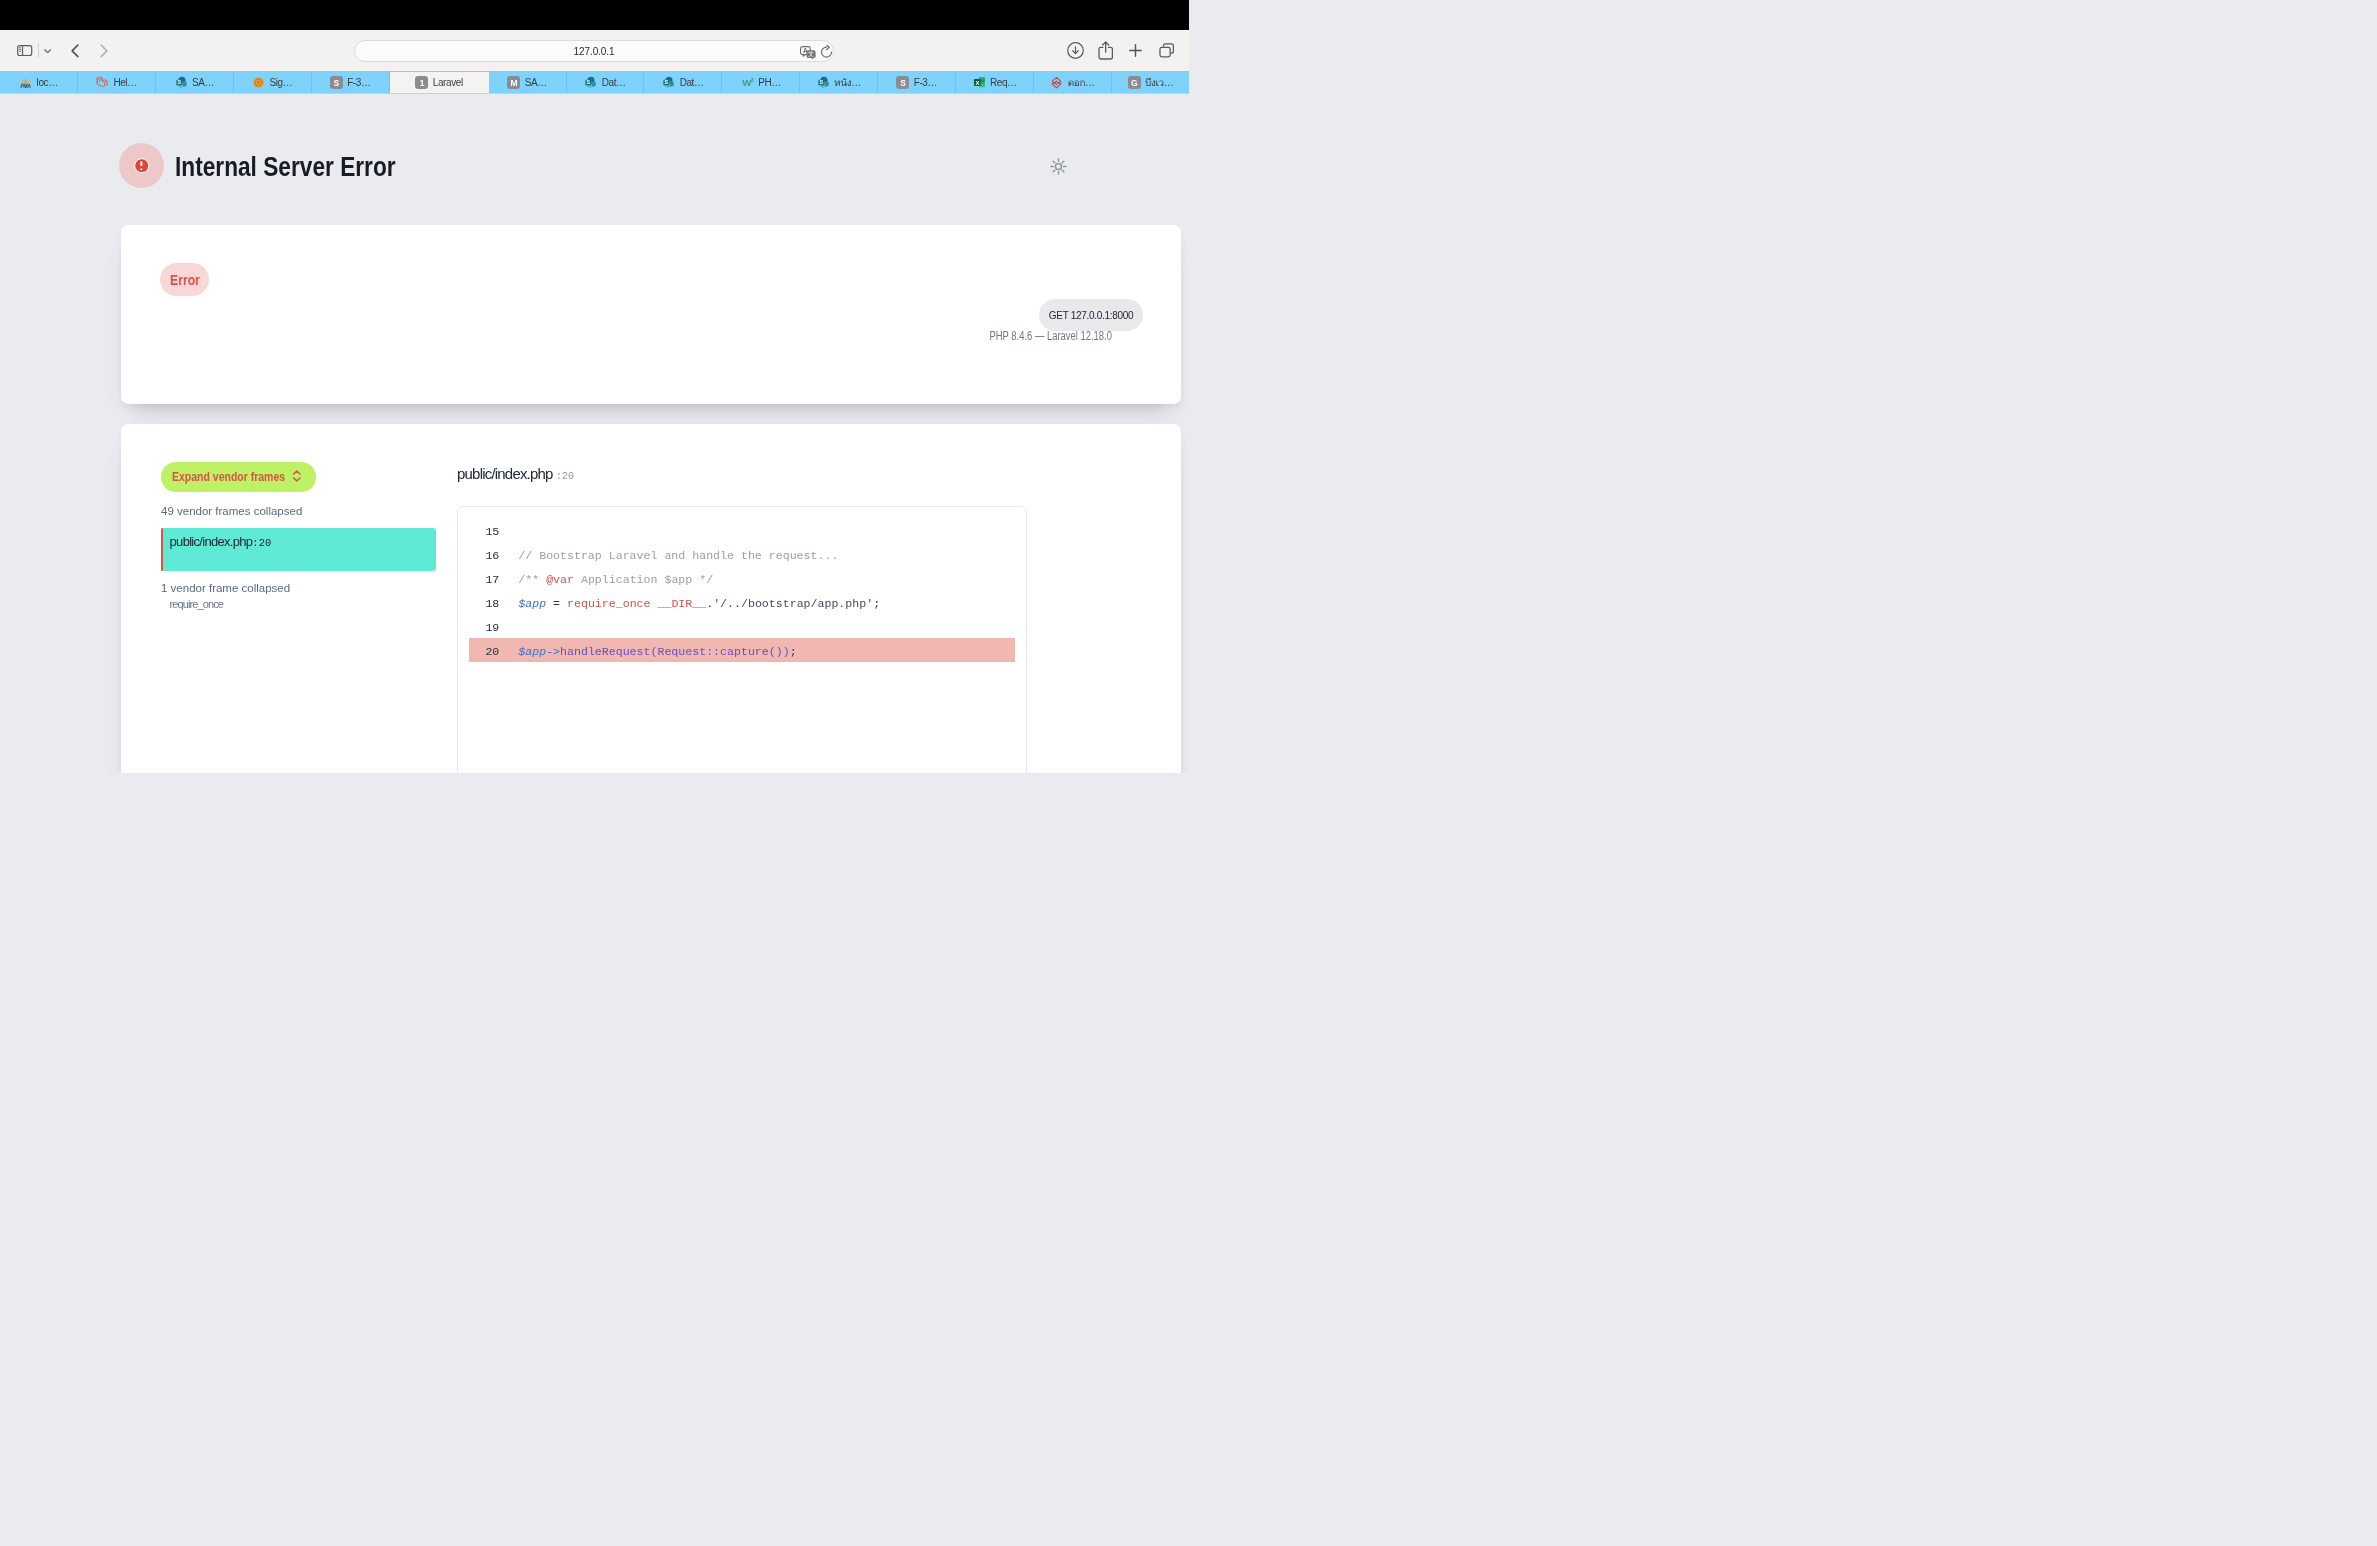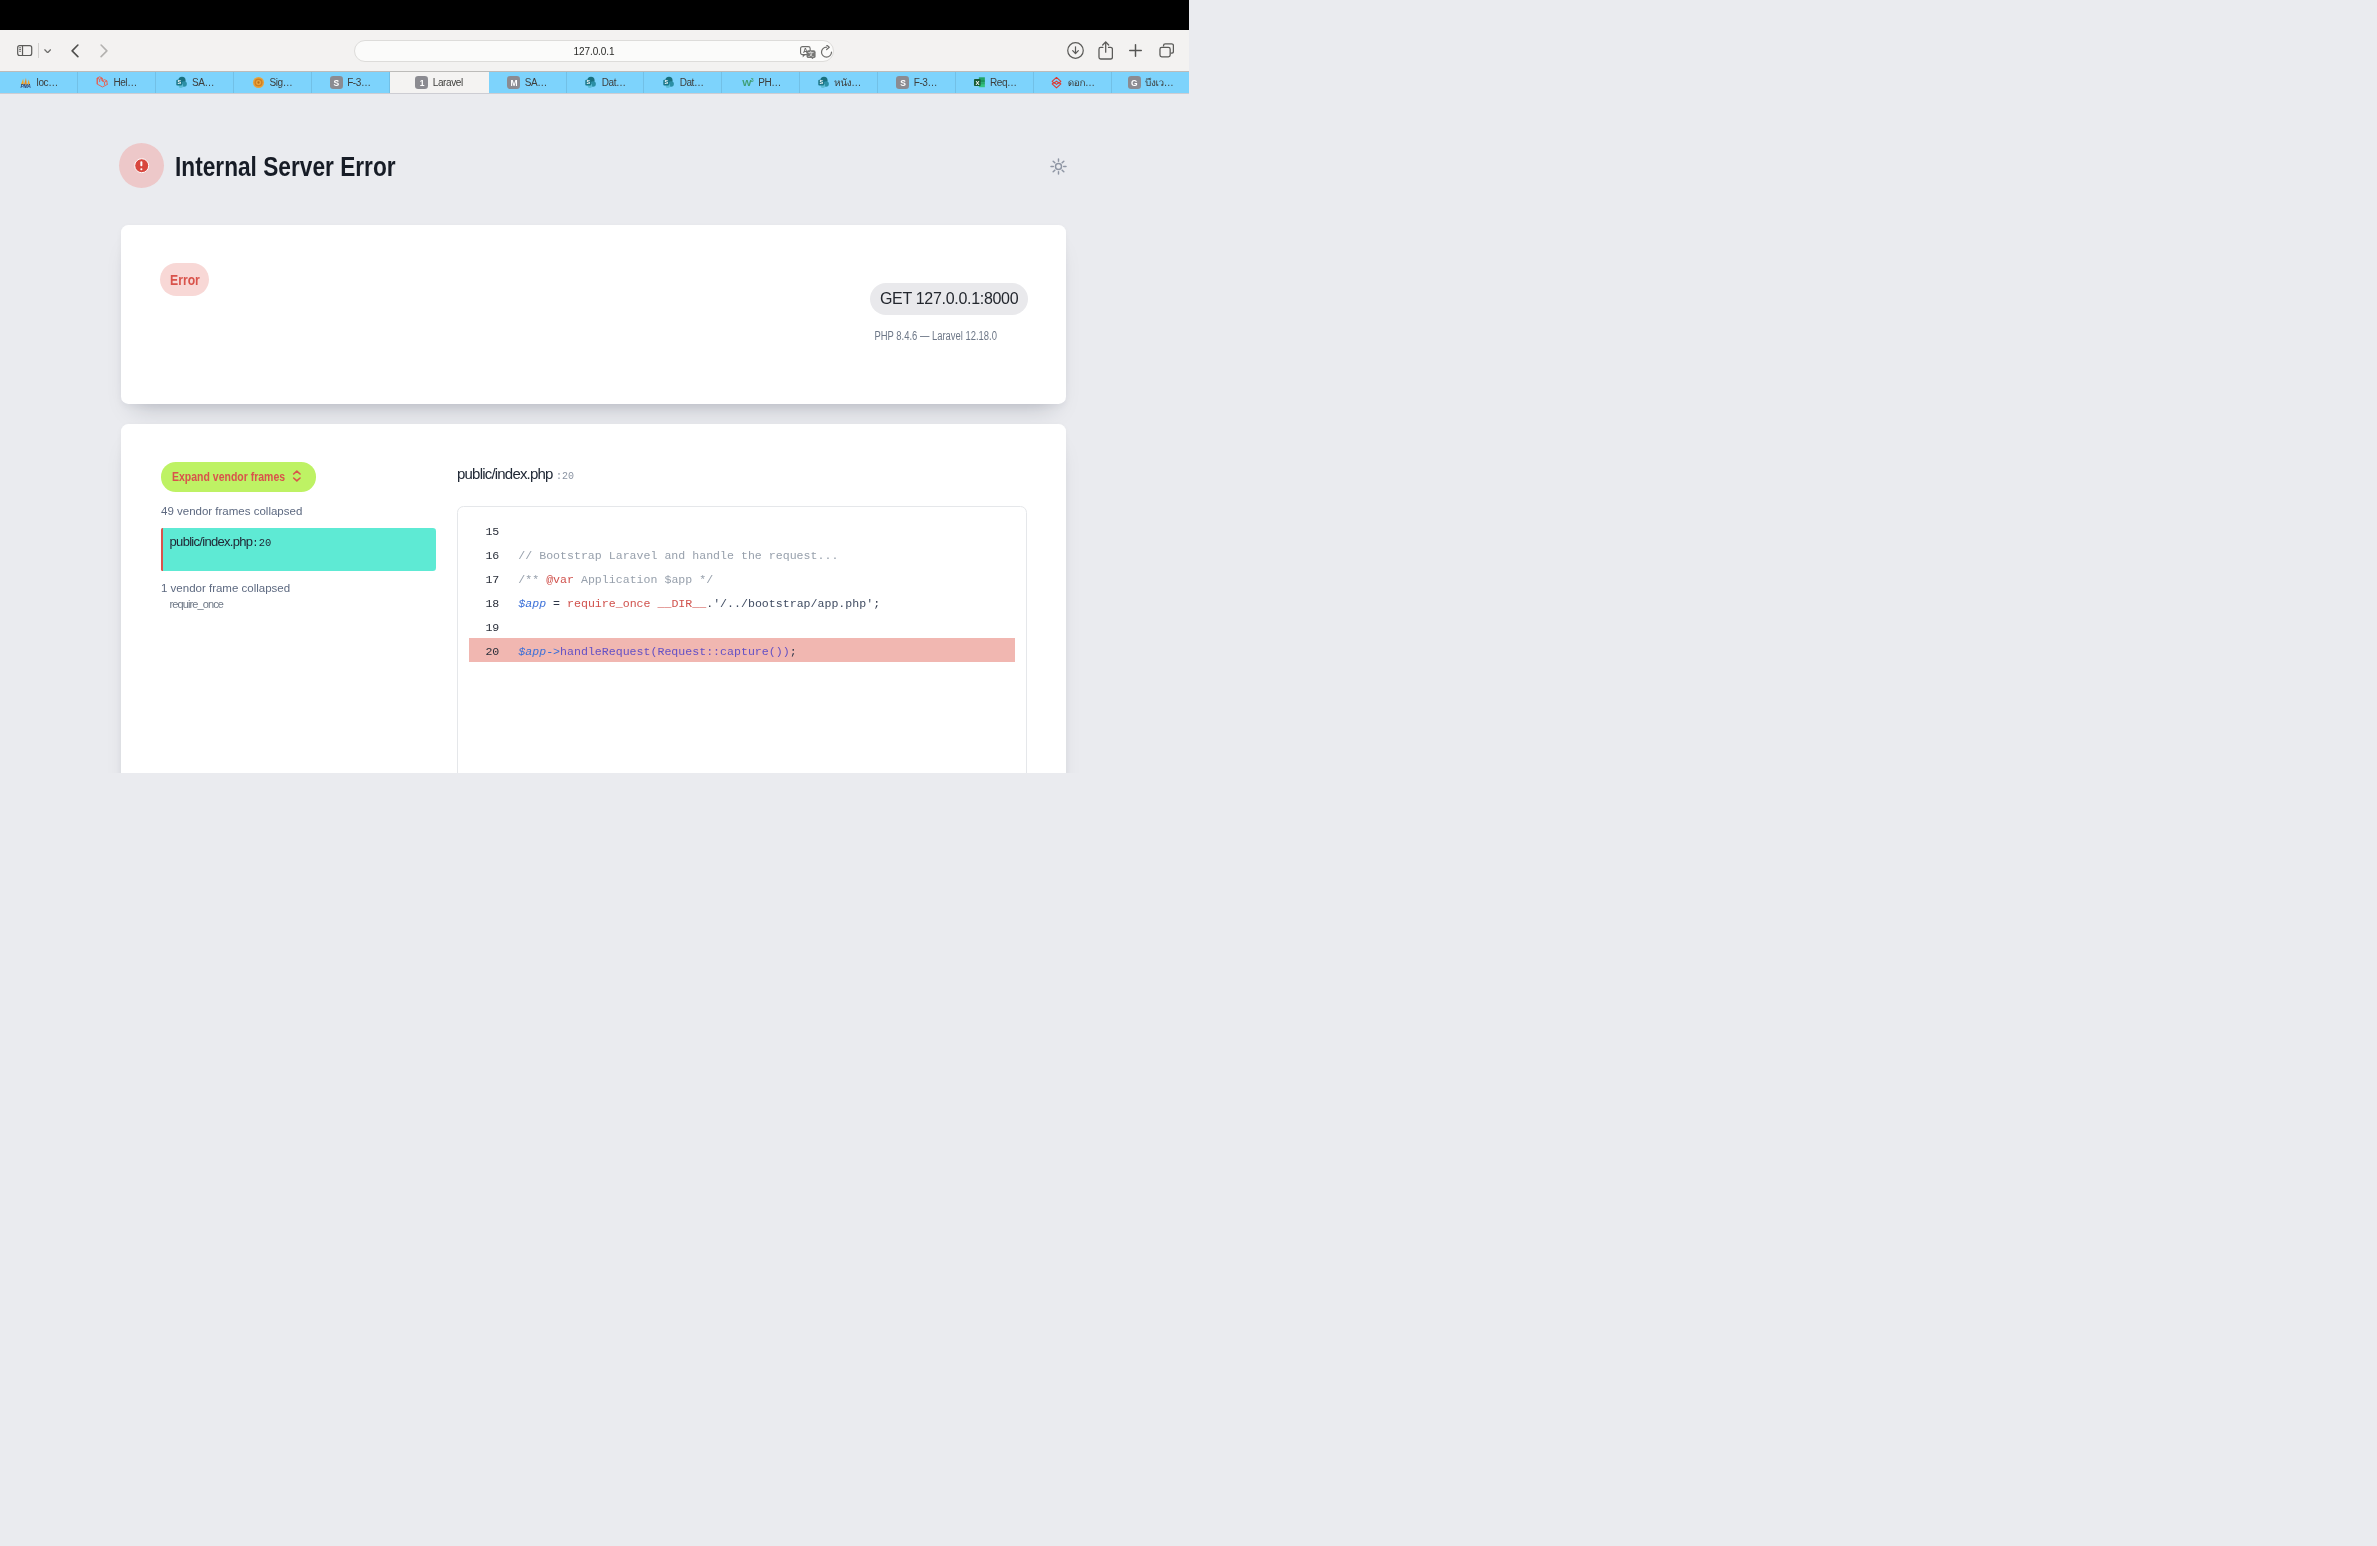--- a/index.html
+++ b/index.html
@@ -20,31 +20,31 @@
 
 
 .hico { position:absolute; left:119px; top:48px; width:45px; height:45px; border-radius:50%; background:#edc8c9; }
 .hico .inner { position:absolute; left:50%; top:50%; transform:translate(-50%,-50%); width:15.6px; height:15.6px; border-radius:50%; background:#d8473e; border:1.6px solid #fff; }
 .hico .inner:before { content:""; position:absolute; left:50%; top:2.7px; transform:translateX(-50%); width:1.7px; height:4.9px; border-radius:0.9px; background:#fff; }
 .hico .inner:after { content:""; position:absolute; left:50%; bottom:2.4px; transform:translateX(-50%); width:1.7px; height:1.7px; border-radius:50%; background:#fff; }
 .htitle { position:absolute; left:175px; top:55px; font-size:28px; font-weight:700; color:#171c26; line-height:34px; transform:scaleX(0.81); transform-origin:left; white-space:nowrap; }
 .sun { position:absolute; left:1050px; top:63px; }
 
 
-.card { position:absolute; left:121px; width:945px; background:#fff; border-radius:7.3px; box-shadow:0 14.6px 22.6px -13px rgba(25,30,50,0.25), 0 2.4px 6.5px rgba(25,30,50,0.04); }
+.card { position:absolute; left:121px; width:1060px; background:#fff; border-radius:7.3px; box-shadow:0 14.6px 22.6px -13px rgba(25,30,50,0.25), 0 2.4px 6.5px rgba(25,30,50,0.04); }
 .card1 { top:130px; height:179px; }
 .card2 { top:329px; height:453px; }
 
 .errbadge { position:absolute; left:39px; top:38px; width:49px; height:33px; border-radius:16.5px; background:#f8d8d6; color:#d9534b; font-size:14.6px; font-weight:700; }
 .errbadge span { position:absolute; left:9.5px; top:9px; transform:scaleX(0.836); transform-origin:left; }
 .emsg { position:absolute; left:41px; top:89px; font-size:23px; font-weight:700; color:#1b2230; line-height:26px; }
 .emsg div { transform-origin:left; white-space:nowrap; }
 .emsg .e1 { transform:scaleX(0.807); }
 .emsg .e2 { transform:scaleX(0.857); }
-.getchip { position:absolute; right:38px; top:58px; height:32px; padding:0 9.7px; border-radius:16px; background:#e9e9ec; color:#23272e; font-size:16px; font-weight:500; letter-spacing:-0.3px; display:flex; align-items:center; }
+.getchip { position:absolute; right:38px; top:74px; height:32px; padding:0 9.7px; border-radius:16px; background:#e9e9ec; color:#23272e; font-size:10px; font-weight:500; letter-spacing:-0.3px; display:flex; align-items:center; }
 .phpver { position:absolute; right:69px; top:104px; font-size:12px; color:#6d7787; transform:scaleX(0.785); transform-origin:right; white-space:nowrap; }
 
 
 .expill { position:absolute; left:40px; top:38px; width:155px; height:29.5px; border-radius:14.8px; background:#bef264; color:#d9534b; font-size:13.3px; font-weight:700; }
 .expill .t { position:absolute; left:10.5px; top:6.5px; transform:scaleX(0.789); transform-origin:left; white-space:nowrap; }
 .expill svg { position:absolute; left:131px; top:8px; }
 .vcol1 { position:absolute; left:40px; top:81px; font-size:11.5px; color:#5d6980; }
 .framebox { position:absolute; left:40px; top:104px; width:275px; height:43px; background:#5eead4; border-left:2.4px solid #d9534b; border-radius:1.6px 3.2px 3.2px 1.6px; padding:6.4px 0 0 6.6px; }
 .framebox .l1 { font-size:13px; letter-spacing:-0.7px; color:#212936; line-height:16.3px; }
 .framebox .l1 .mn { font-family:"Liberation Mono", monospace; font-size:10.5px; letter-spacing:0; }

